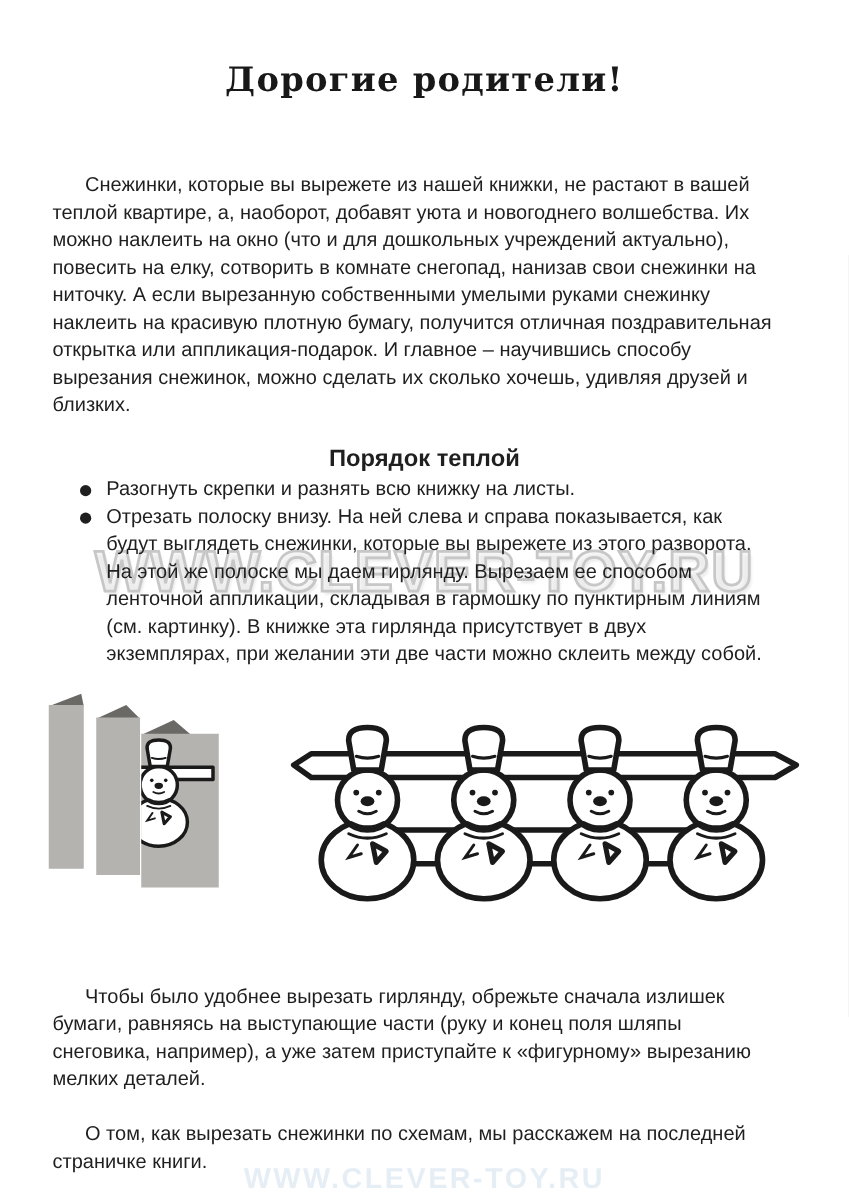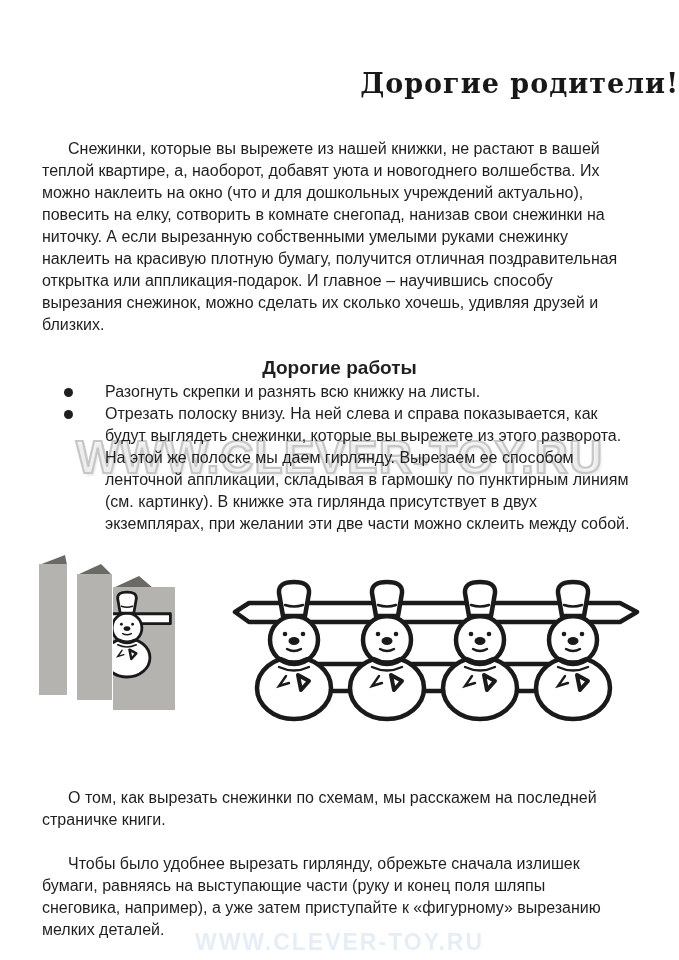--- a/index.html
+++ b/index.html
@@ -17,22 +17,22 @@
     width:679px;height:960px;
     margin:0 auto;
     background:var(--bg);
     overflow:hidden;
     font-family:"Liberation Sans", sans-serif;
     font-size:16px;
     line-height:22px;
     color:var(--text);
   }
   .title{
-    position:absolute;top:55px;left:0;right:0;
-    text-align:right;
+    position:absolute;top:36px;left:0;right:0;
+    text-align:center;
     font-family:"DejaVu Serif", serif;
     font-weight:bold;
     font-size:27px;
     letter-spacing:1px;
     color:#181818;
     z-index:2;
   }
   .para{
     position:absolute;left:42px;right:12px;
     white-space:pre-line;
@@ -44,21 +44,21 @@
     position:absolute;top:341px;left:0;right:0;
     text-align:center;
     font-weight:bold;
     font-size:19px;
     z-index:2;
   }
   .bullets{
     position:absolute;top:381px;left:64px;right:16px;
     z-index:2;
   }
-  .bullet-row{display:flex;align-items:flex-start;gap:20px;}
+  .bullet-row{display:flex;align-items:flex-start;}
   .bullet-dot{
     flex:none;width:9px;height:9px;border-radius:50%;
     background:var(--text);margin:7px 12px 0 0;
   }
   .bullet-text{white-space:pre-line;}
   .outro{top:765px;}
   .outro p{margin:0;white-space:pre-line;text-indent:26px;}
   .watermark-mid{
     position:absolute;top:446px;left:0;right:0;
     text-align:center;
@@ -104,21 +104,21 @@
   <div class="para intro">Снежинки, которые вы вырежете из нашей книжки, не растают в вашей
 теплой квартире, а, наоборот, добавят уюта и новогоднего волшебства. Их
 можно наклеить на окно (что и для дошкольных учреждений актуально),
 повесить на елку, сотворить в комнате снегопад, нанизав свои снежинки на
 ниточку. А если вырезанную собственными умелыми руками снежинку
 наклеить на красивую плотную бумагу, получится отличная поздравительная
 открытка или аппликация-подарок. И главное – научившись способу
 вырезания снежинок, можно сделать их сколько хочешь, удивляя друзей и
 близких.</div>
 
-  <h2 class="section-heading">Дорогие работы</h2>
+  <h2 class="section-heading">Порядок теплой</h2>
 
   <div class="bullets">
     <div class="bullet-row">
       <span class="bullet-dot"></span>
       <span class="bullet-text">Разогнуть скрепки и разнять всю книжку на листы.</span>
     </div>
     <div class="bullet-row">
       <span class="bullet-dot"></span>
       <span class="bullet-text">Отрезать полоску внизу. На ней слева и справа показывается, как
 будут выглядеть снежинки, которые вы вырежете из этого разворота.
@@ -176,23 +176,23 @@
       </g>
     <g transform="translate(248,14)">
         <use href="#snowman-shape"></use>
       </g>
     <g transform="translate(341,14)">
         <use href="#snowman-shape"></use>
       </g>
   </svg>
 
   <div class="para outro">
-    <p>О том, как вырезать снежинки по схемам, мы расскажем на последней
-страничке книги.</p>
     <p>Чтобы было удобнее вырезать гирлянду, обрежьте сначала излишек
 бумаги, равняясь на выступающие части (руку и конец поля шляпы
 снеговика, например), а уже затем приступайте к «фигурному» вырезанию
 мелких деталей.</p>
+    <p>О том, как вырезать снежинки по схемам, мы расскажем на последней
+страничке книги.</p>
   </div>
 
   <div class="watermark-bottom">WWW.CLEVER-TOY.RU</div>
 
 </div>
 
 </body></html>

